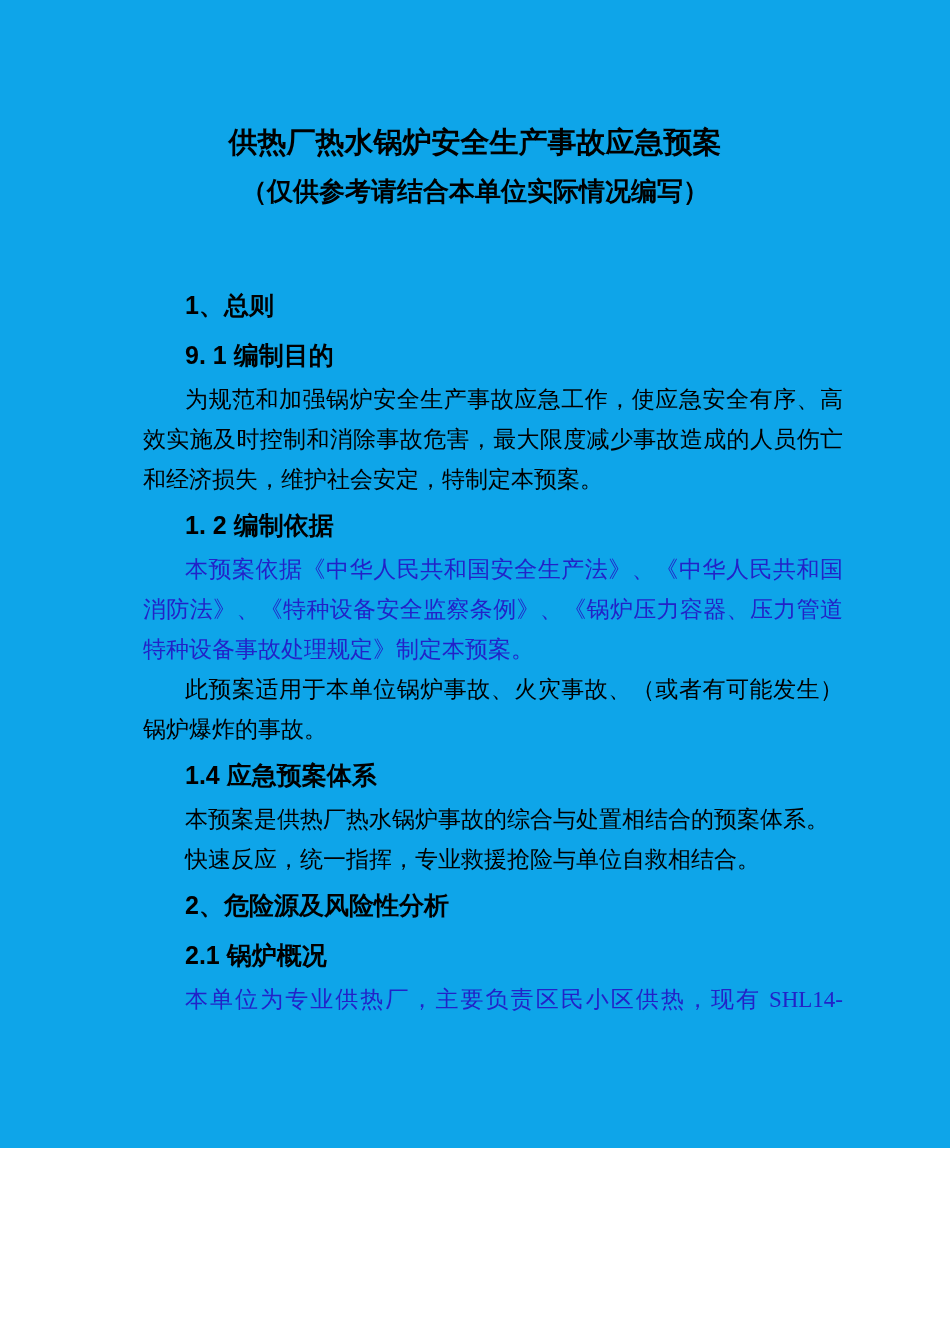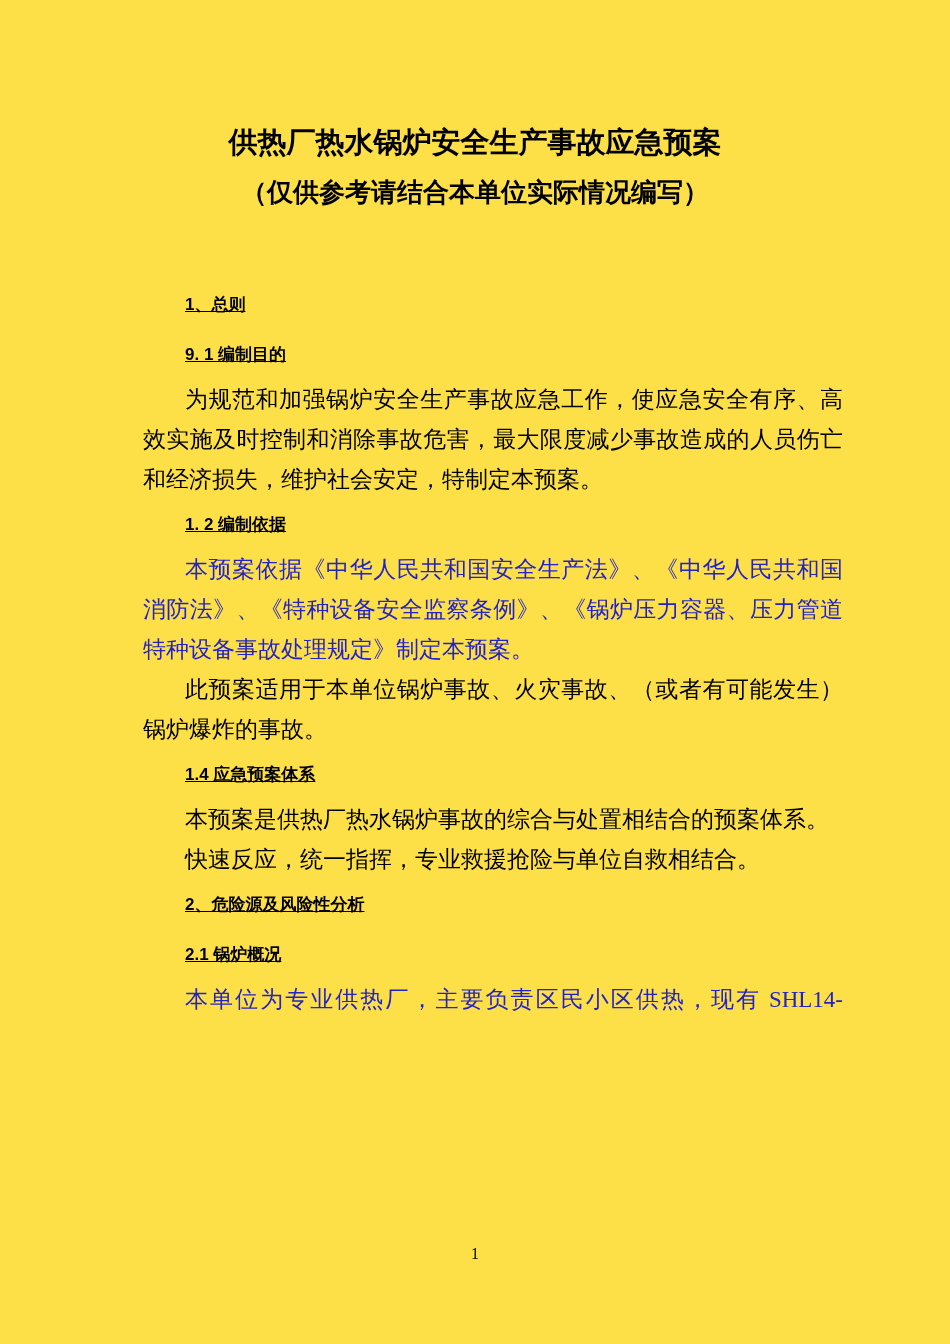--- a/index.html
+++ b/index.html
@@ -3,63 +3,62 @@
 <meta charset="utf-8">
 <style>
   html, body {
     margin: 0;
     padding: 0;
     background: #ffffff;
   }
   .page {
     position: relative;
     width: 950px;
-    height: 1344px;
-    background: #fde047;
+    height: 1148px;
+    background: #0ea5e9;
     overflow: hidden;
     color: #000000;
     font-family: "Liberation Serif", serif;
   }
   .title-block {
     position: absolute;
     top: 117px;
     left: 0;
     width: 950px;
     text-align: center;
   }
   .doc-title {
     font-family: "Liberation Sans", sans-serif;
     font-weight: bold;
     font-size: 29px;
     line-height: 50px;
     letter-spacing: 0px;
     white-space: nowrap;
   }
   .doc-subtitle {
-    font-family: Liberation Sans, sans-serif;
+    font-family: Liberation Serif, serif;
     font-weight: bold;
     font-size: 26px;
     line-height: 50px;
     white-space: nowrap;
   }
   .content {
     position: absolute;
     top: 280px;
     left: 143px;
     width: 700px;
   }
   .h {
     font-family: "Liberation Sans", sans-serif;
     font-weight: bold;
-    font-size: 17px;
+    font-size: 25px;
     line-height: 50px;
     text-indent: 42px;
     margin: 0;
     white-space: nowrap;
-    text-decoration: underline;
   }
   .p {
     font-size: 23px;
     line-height: 40px;
     text-indent: 42px;
     margin: 0;
     text-align: justify;
     text-justify: inter-ideograph;
   }
   .p.blue {

